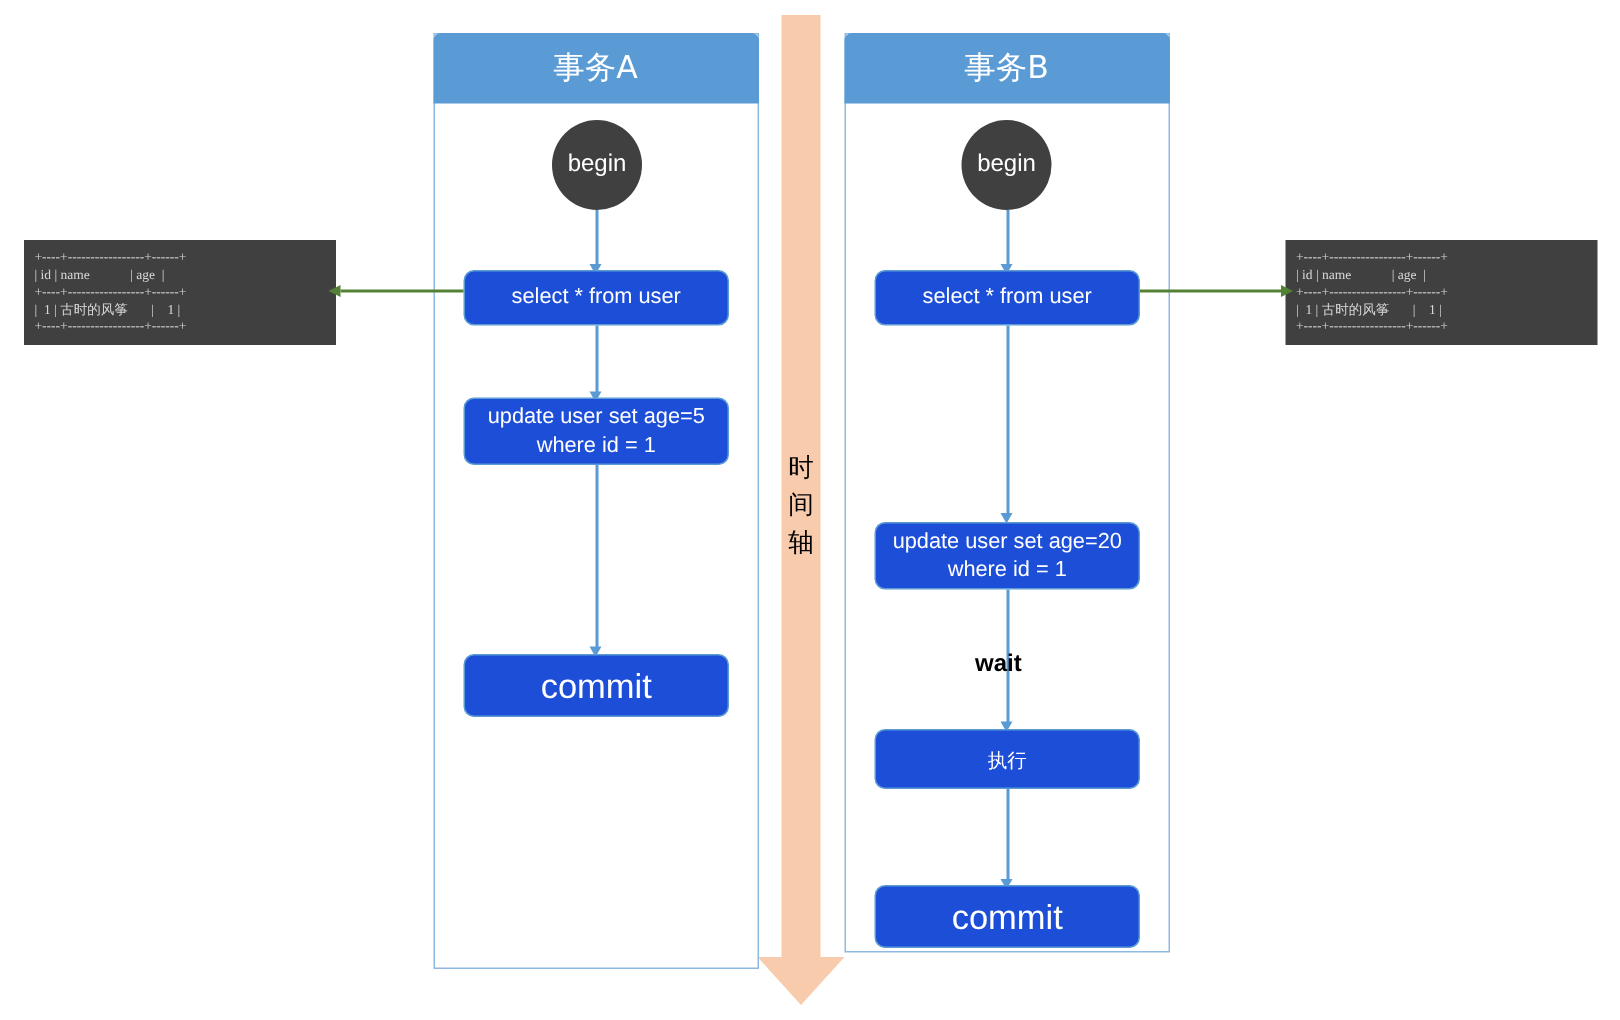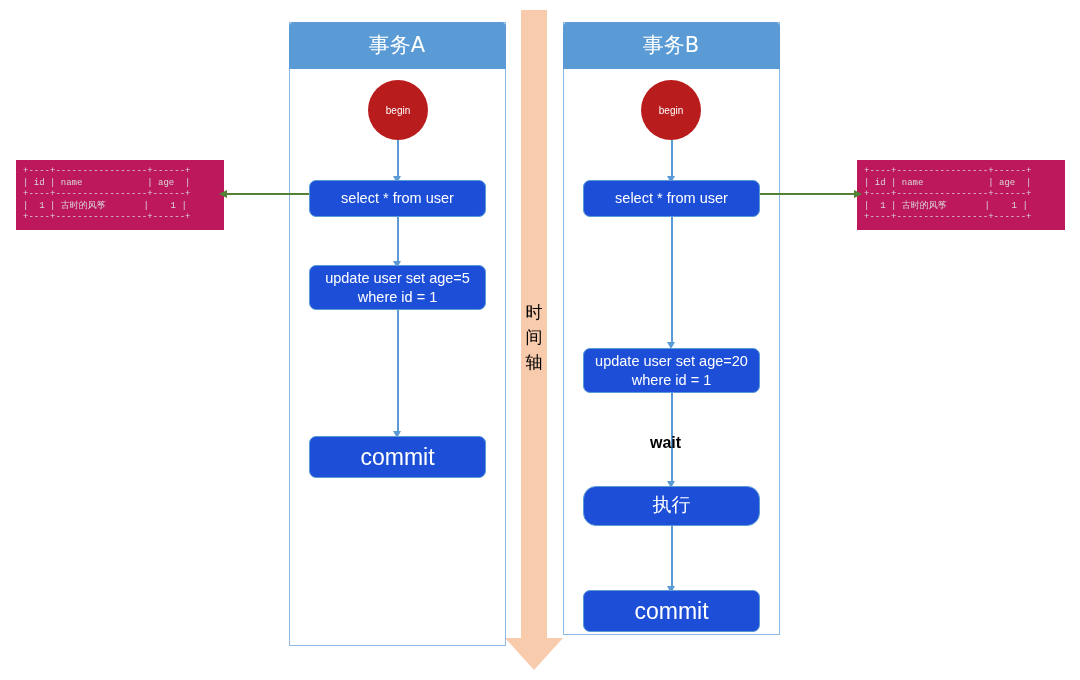--- a/index.html
+++ b/index.html
@@ -84,33 +84,33 @@
     border-radius: 7px;
     color: #ffffff;
     display: flex;
     align-items: center;
     justify-content: center;
     text-align: center;
     line-height: 19px;
     font-size: 14.5px;
   }
   .node.big { font-size: 23px; }
-  .node.cjk { font-size: 19px; font-family: Liberation Mono, monospace; border-radius: 13px; }
+  .node.cjk { font-size: 13px; font-family: Liberation Sans, sans-serif; }
 
   .begin-circle {
     position: absolute;
     width: 60px;
     height: 60px;
     border-radius: 50%;
-    background: #b91c1c;
+    background: #404040;
     color: #ffffff;
     display: flex;
     align-items: center;
     justify-content: center;
-    font-size: 10px;
+    font-size: 16px;
   }
 
   
   .conn {
     position: absolute;
     width: 2px;
     background: #5B9BD5;
   }
   .conn-head {
     position: absolute;
@@ -124,23 +124,23 @@
   .wait-label {
     position: absolute;
     font-size: 16px;
     color: #000000;
     font-weight: 700;
   }
 
   
   .result-table {
     position: absolute;
-    background: #be185d;
+    background: #404040;
     color: #D8D8D8;
-    font-family: Liberation Mono, monospace;
+    font-family: Liberation Serif, serif;
     font-size: 9px;
     line-height: 11.5px;
     white-space: pre;
     padding: 6px 1px 6px 7px;
     box-sizing: border-box;
     letter-spacing: 0px;
   }
   #table-left  { left: 16px;  top: 160px; width: 208px; height: 70px; }
   #table-right { left: 857px; top: 160px; width: 208px; height: 70px; }
 

